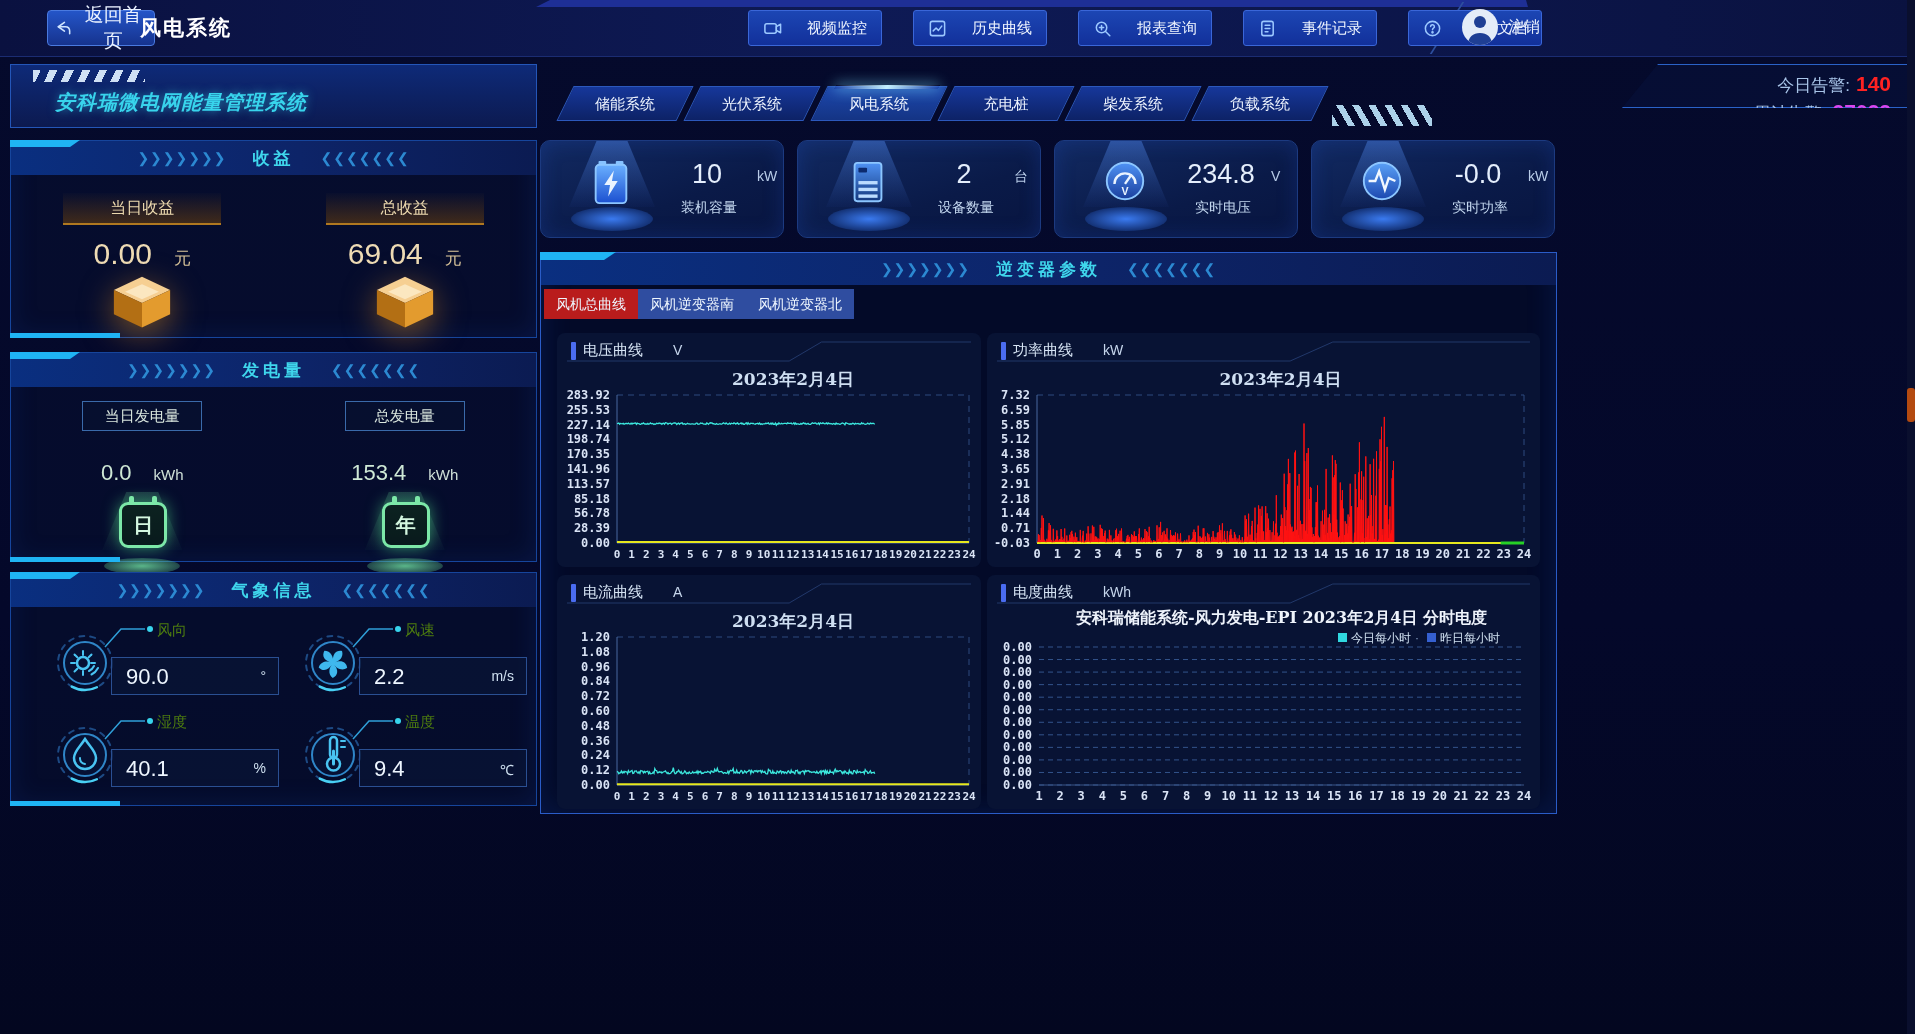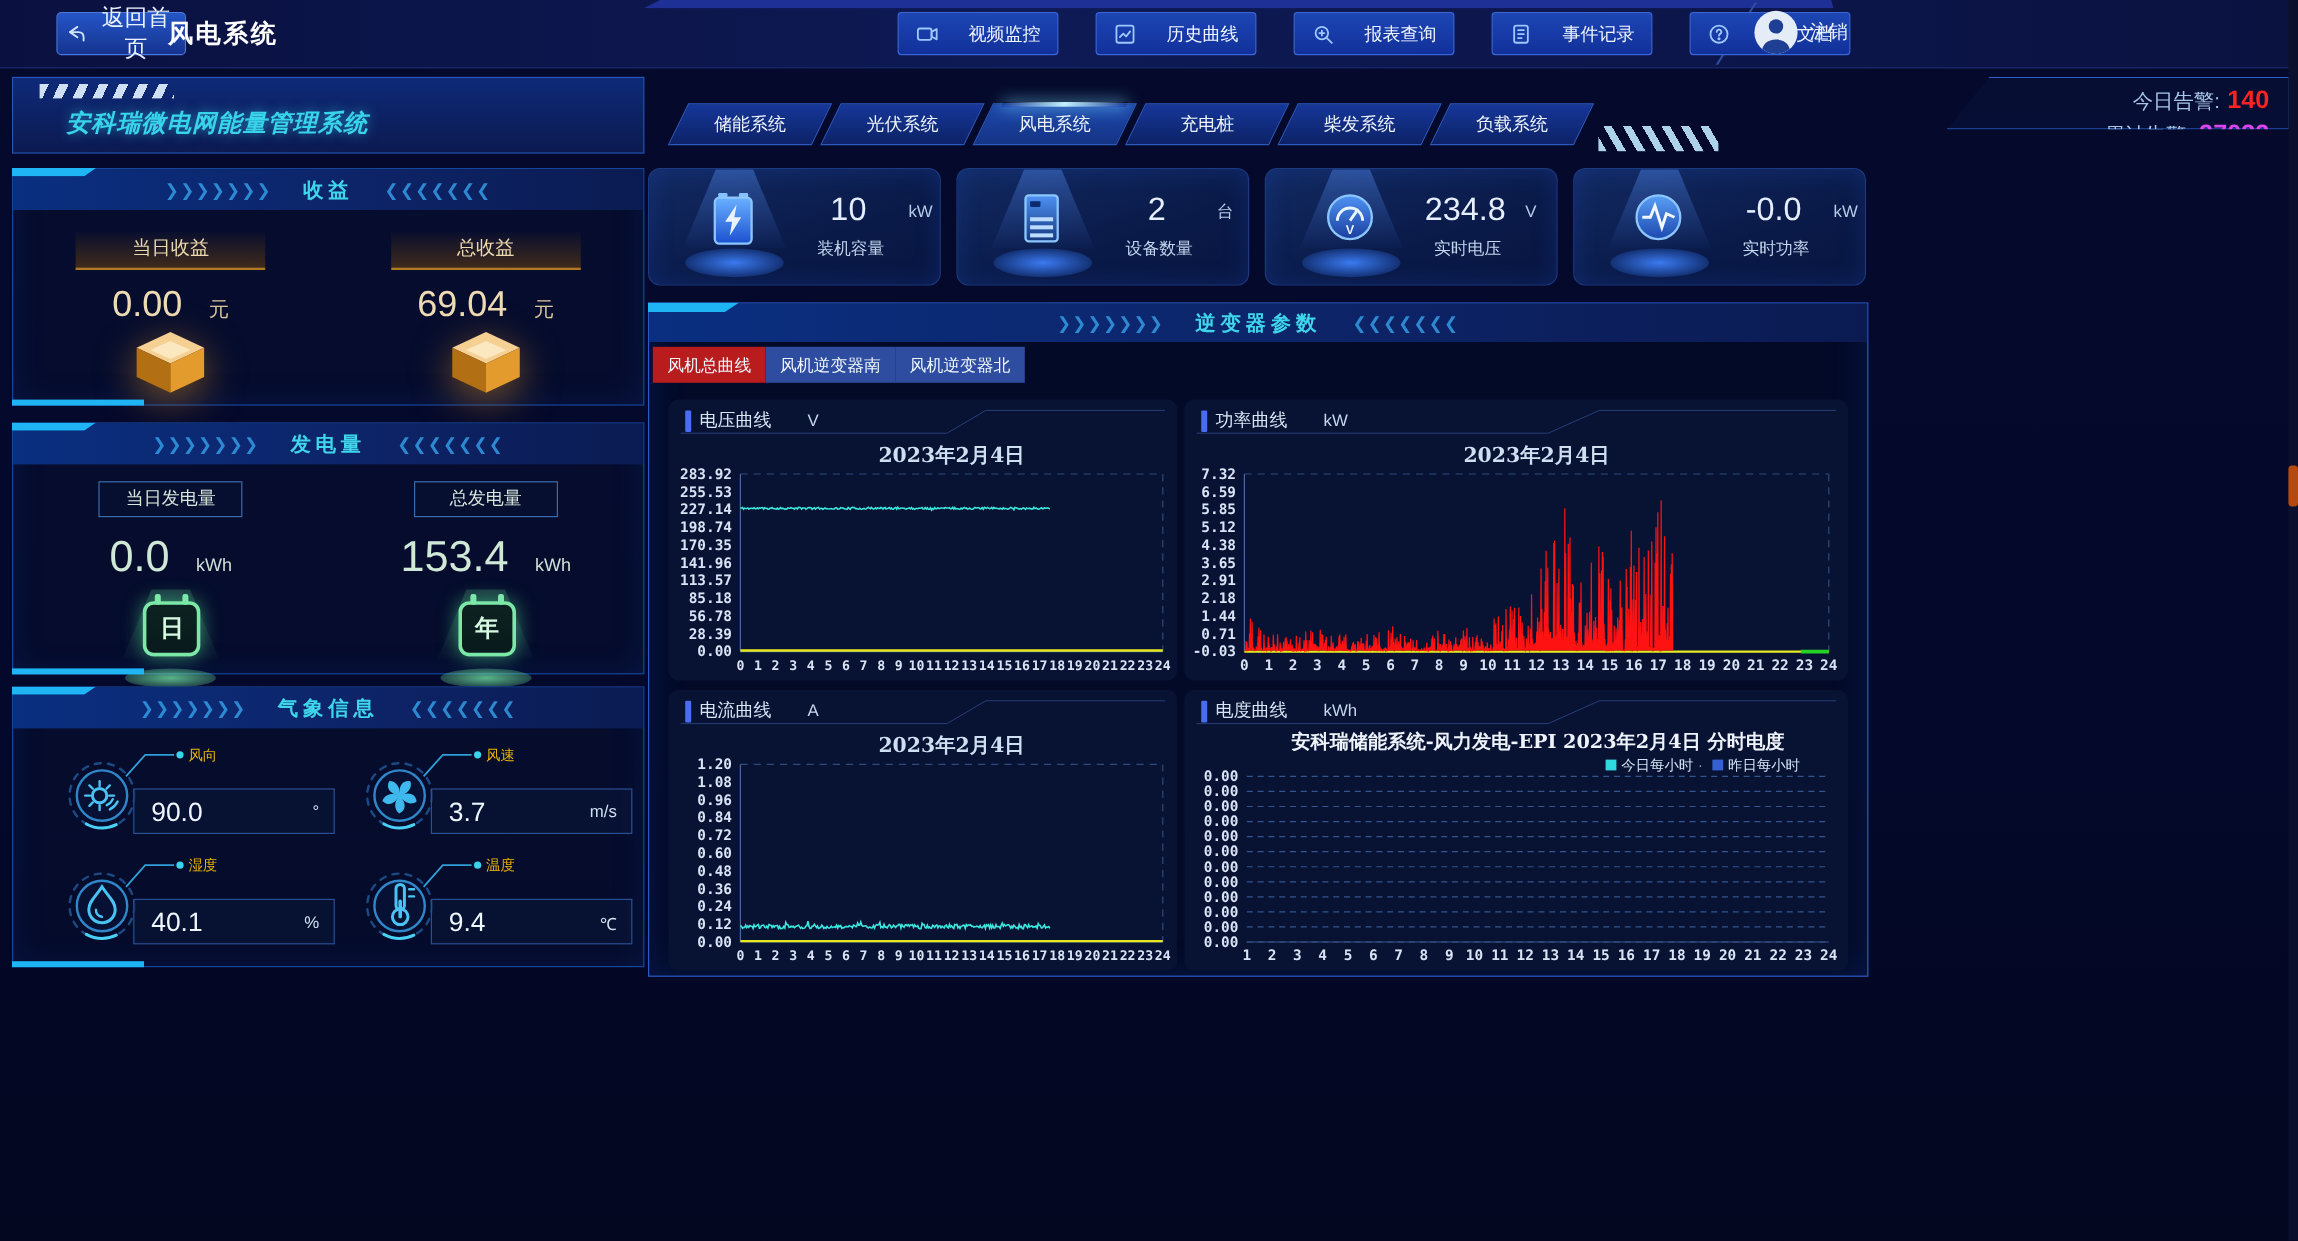--- a/index.html
+++ b/index.html
@@ -57,39 +57,39 @@
   .arrows{color:#2e8fd8;font-size:14px;letter-spacing:1px;opacity:.95;}
   .lp1{top:140px;height:196px;} .lp2{top:352px;height:208px;} .lp3{top:572px;height:232px;}
   .lp-body{position:relative;display:flex;}
   .half{width:50%;display:flex;flex-direction:column;align-items:center;}
   .chip{margin-top:18px;width:158px;height:30px;line-height:30px;text-align:center;font-size:16px;color:#ecd9ae;
         background:linear-gradient(180deg,rgba(18,22,48,.25),rgba(110,66,12,.55));border-bottom:2px solid #b07820;}
   .chip2{margin-top:14px;width:118px;height:28px;line-height:28px;text-align:center;font-size:15px;color:#d9e6de;
          border:1px solid #3a6aaa;background:rgba(10,22,52,.35);}
   .vrow{margin-top:12px;display:flex;align-items:baseline;gap:22px;}
   .val-amber{font-size:30px;color:#eedbb4;} .unit-amber{font-size:17px;color:#d8c49a;}
-  .val-green{font-size:36px;color:#cfe9d6;} .unit-green{font-size:15px;color:#cfe0d8;}
+  .val-green{font-size:22px;color:#cfe9d6;margin-top:17px;} .unit-green{font-size:15px;color:#cfe0d8;}
   .cube{margin-top:2px;filter:drop-shadow(0 8px 16px rgba(235,150,30,.5));}
   .calwrap{position:relative;width:90px;height:82px;margin-top:6px;}
   .cone{position:absolute;left:5px;top:0;width:80px;height:58px;
         background:linear-gradient(180deg,rgba(120,240,170,.18),rgba(120,240,170,.02));
         clip-path:polygon(30% 0,70% 0,100% 100%,0 100%);}
   .cal-ellipse{position:absolute;left:7px;bottom:0;width:76px;height:16px;border-radius:50%;
         background:radial-gradient(ellipse at center,rgba(120,240,170,.75),rgba(40,120,70,.12));}
   .cal-icon{position:absolute;left:22px;top:10px;width:42px;height:40px;border:3px solid #7ce8a8;border-radius:9px;
         background:rgba(8,30,20,.7);box-shadow:0 0 16px rgba(80,230,140,.6);
         text-align:center;line-height:40px;font-size:20px;font-weight:bold;color:#d4f8e0;}
   .cal-icon::before,.cal-icon::after{content:'';position:absolute;top:-9px;width:5px;height:9px;background:#7ce8a8;border-radius:2px;}
   .cal-icon::before{left:7px;} .cal-icon::after{right:7px;}
   .wx-body{position:relative;height:198px;}
   .wx-cell{position:absolute;width:228px;height:90px;}
   .wx-c0{left:42px;top:14px;} .wx-c1{left:290px;top:14px;} .wx-c2{left:42px;top:106px;} .wx-c3{left:290px;top:106px;}
   .wx-icon{position:absolute;left:0;top:8px;}
   .wx-conn{position:absolute;left:50px;top:2px;}
-  .wx-label{position:absolute;left:104px;top:0;font-size:12px;color:#eab308;}
+  .wx-label{position:absolute;left:104px;top:0;font-size:15px;color:#4d7c0f;}
   .wx-box{position:absolute;left:58px;top:36px;width:168px;height:38px;border:1px solid #2a4f92;
           background:rgba(9,22,56,.65);box-sizing:border-box;}
   .wx-val{position:absolute;left:14px;top:6px;font-size:22px;color:#eef6ff;}
   .wx-unit{position:absolute;right:12px;top:10px;font-size:14px;color:#cfe0f0;}
   
   .card{position:absolute;top:140px;width:242px;height:96px;border-radius:10px;border:1px solid #1c3a80;
         background:linear-gradient(160deg,#122a62 0%,#0a1a48 60%,#081540 100%);
         box-shadow:inset 0 0 20px rgba(30,80,200,.25);}
   .beam{position:absolute;left:28px;top:0;width:86px;height:66px;
         background:linear-gradient(180deg,rgba(90,150,255,.38),rgba(40,80,200,.04));
@@ -337,21 +337,21 @@
             <path d="M32 34c-1-9 3-13 9-12c2 6-3 11-9 12z" transform="rotate(288 32 34)"></path>
             <circle cx="32" cy="34" r="2.6"></circle>
           </g>
     </svg>
     <svg class="wx-conn" width="64" height="26" viewBox="0 0 64 26">
       <polyline points="2,24 18,6 42,6" fill="none" stroke="#2f9fd8" stroke-width="1.5"></polyline>
           <circle cx="47" cy="6" r="3" fill="#38d4ec"></circle>
     </svg>
         <div class="wx-label">风速</div>
         <div class="wx-box">
-          <span class="wx-val">3.7</span>
+          <span class="wx-val">2.2</span>
           <span class="wx-unit">m/s</span>
         </div>
       </div>
       <div class="wx-cell wx-c2">
         <svg class="wx-icon" width="64" height="68" viewBox="0 0 64 68" stroke="#49c4f2" stroke-width="2" stroke-linecap="round" fill="none">
       <circle cx="32" cy="34" r="27" stroke="#1d4a84" stroke-dasharray="5 6"></circle>
       <circle cx="32" cy="34" r="27" stroke="#49d0f4" stroke-width="2.5" stroke-dasharray="26 250" stroke-dashoffset="-30"></circle>
       <circle cx="32" cy="34" r="21" fill="rgba(10,30,70,.35)" stroke="#2f86c8"></circle>
       <path d="M32 18c-5 8-11 12-11 19a11 11 0 0 0 22 0c0-7-6-11-11-19z" fill="none" stroke-width="2.5"></path>
           <path d="M27 37a5.5 5.5 0 0 0 5 6" fill="none" stroke-width="2"></path>

